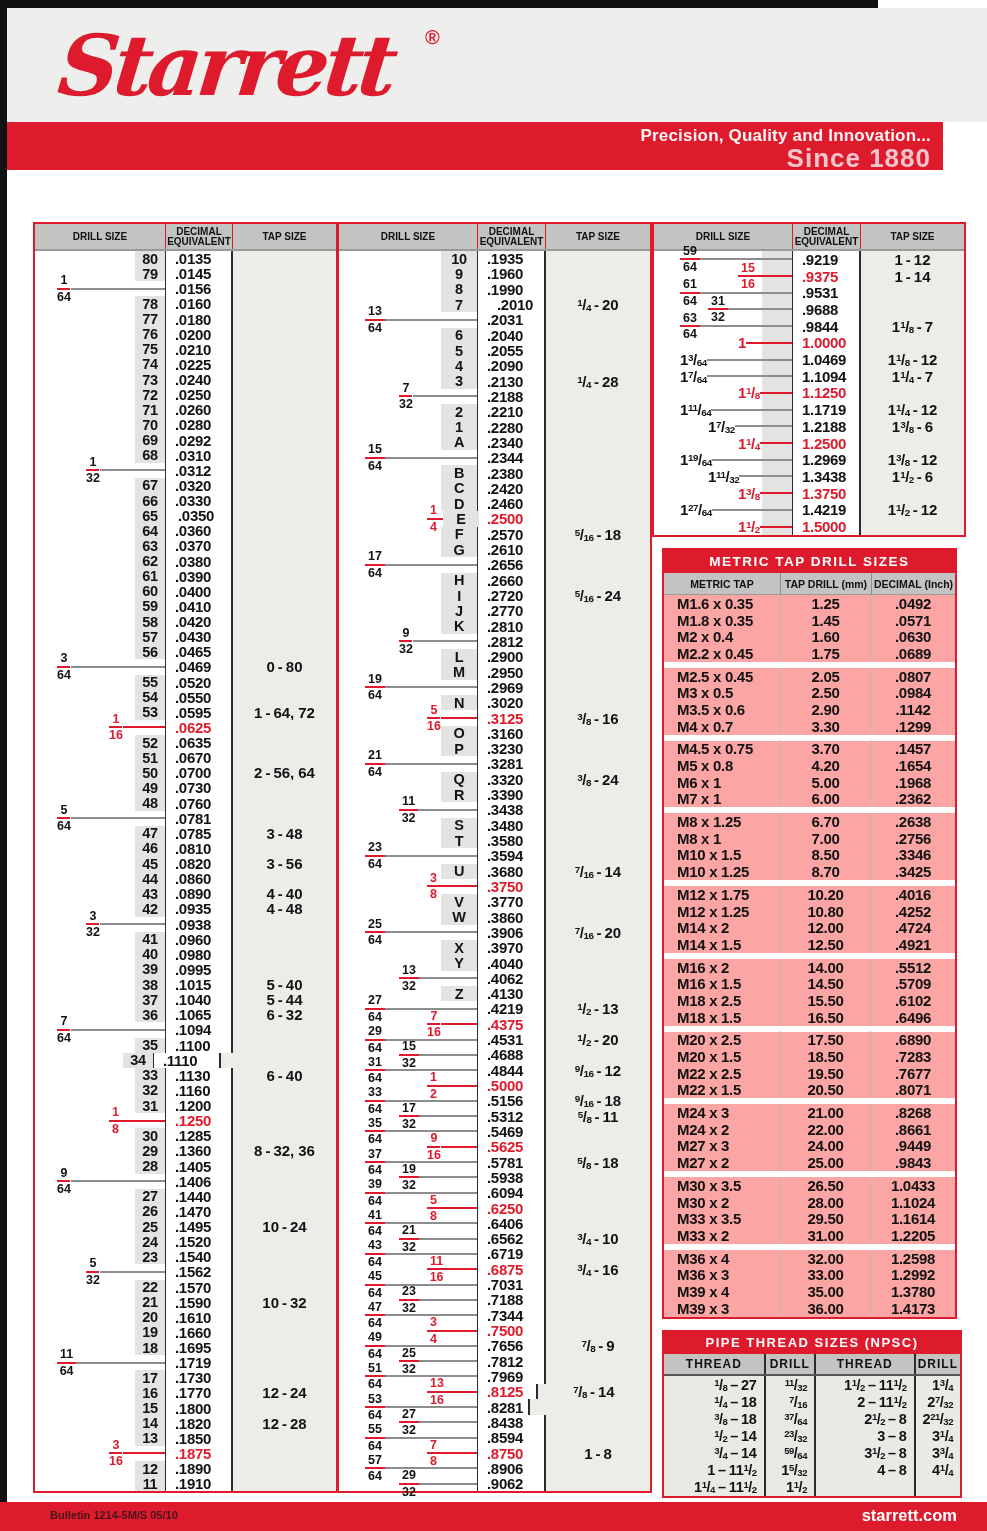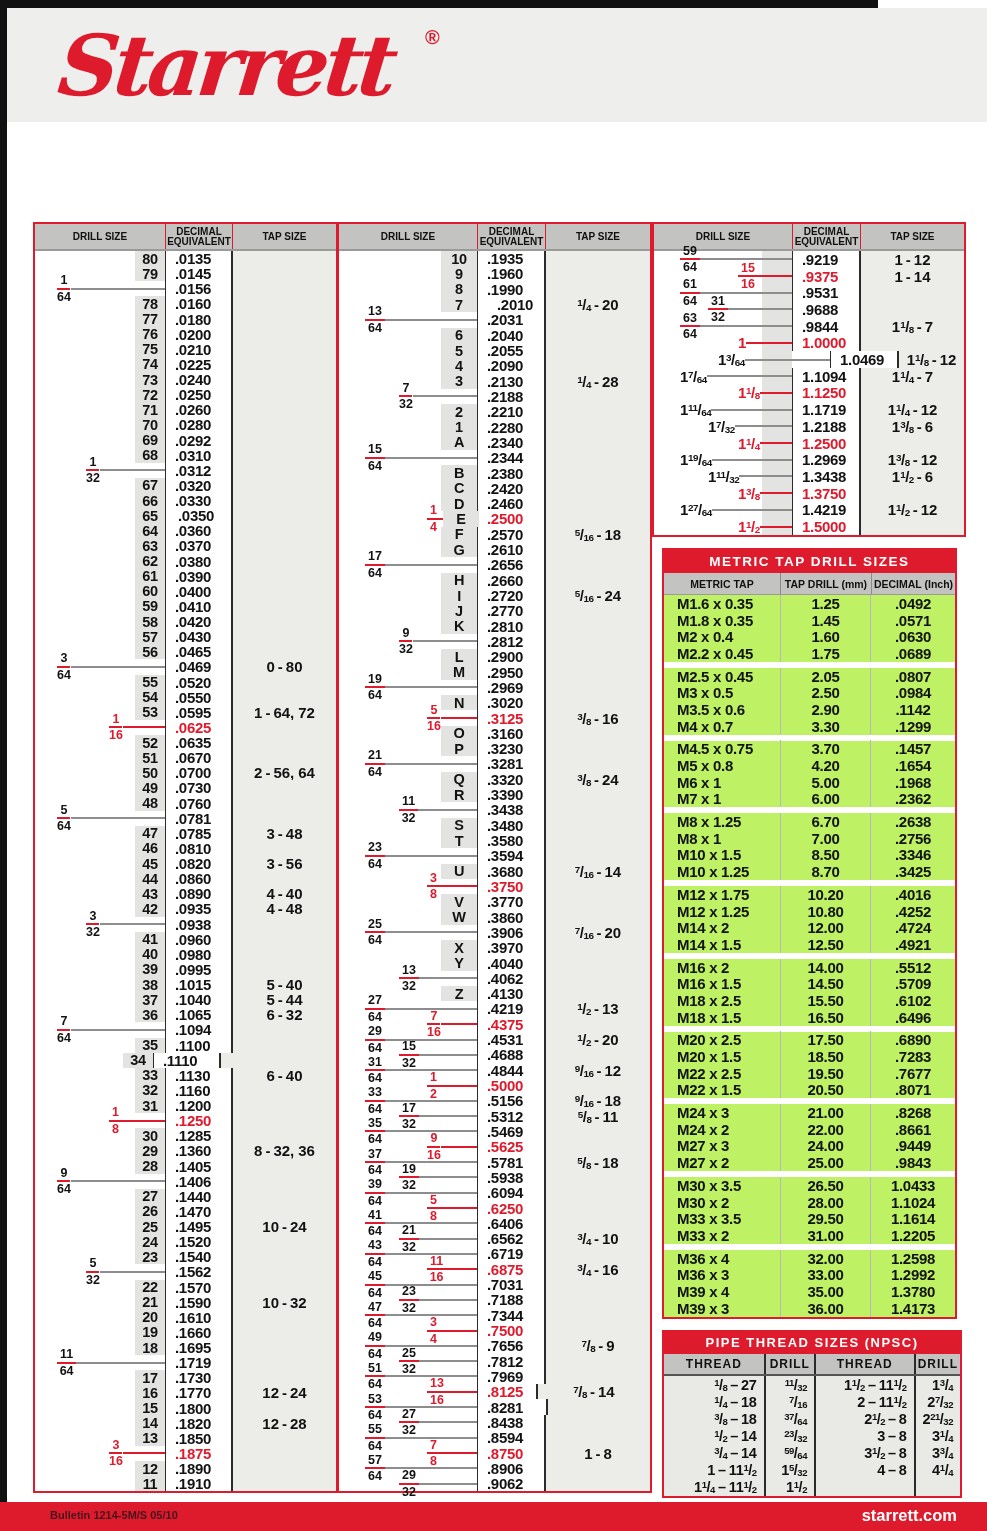--- a/index.html
+++ b/index.html
@@ -52,21 +52,21 @@
   .dash{margin:0 3px;}
   .pt+.pt{margin-left:4px;}
   
   #metric{position:absolute;left:662px;top:548px;width:295px;border:2px solid #de1b2d;background:#fff;box-sizing:border-box;}
   .rtitle{background:#de1b2d;color:#fff;font-size:13.5px;font-weight:bold;text-align:center;
     height:23px;line-height:23px;letter-spacing:1.5px;}
   .mhead{display:flex;height:21px;background:#c3c3c1;border-bottom:1px solid #9a9a98;}
   .mhead>div{display:flex;align-items:center;justify-content:center;font-size:10.5px;font-weight:bold;color:#111;}
   .mhead>div+div{border-left:1px solid #8a8a88;}
   #metric-body{padding:0;}
-  .mgroup{background:#bef264;margin-bottom:6px;}
+  .mgroup{background:#fca5a5;margin-bottom:6px;}
   .mgroup:last-child{margin-bottom:0;}
   .mrow{display:flex;height:16.7px;align-items:center;font-size:15px;font-weight:bold;color:#121212;letter-spacing:-0.3px;}
   .mc-name{width:116px;padding-left:13px;box-sizing:border-box;}
   .mc-mm{width:90px;text-align:center;border-left:1px solid #b9b9b7;box-sizing:border-box;}
   .mc-in{flex:1;text-align:center;border-left:1px solid #b9b9b7;box-sizing:border-box;}
   
   #pipe{position:absolute;left:662px;top:1330px;width:300px;border:2px solid #de1b2d;background:#fff;box-sizing:border-box;}
   .phead{display:flex;height:20px;background:#c3c3c1;border-bottom:2px solid #555;}
   .phead>div{display:flex;align-items:center;justify-content:center;font-size:12px;font-weight:bold;
     letter-spacing:1px;color:#111;box-sizing:border-box;}
@@ -87,20 +87,24 @@
 
 <div id="page">
   <div class="abs" id="strip-top"></div>
   <div class="abs" id="strip-left"></div>
 
   <div class="abs" id="logo-area">
     <div id="logo">Starrett</div>
     <div id="logo-reg">®</div>
   </div>
 
+  <div class="abs" id="red-band">
+    <div id="tagline">Precision, Quality  and Innovation...</div>
+    <div id="since">Since 1880</div>
+  </div>
 
 
   <div class="group" id="g1" style="left:33px;width:301px;">
     <div class="ghead">
       <div style="width:130px">DRILL SIZE</div>
       <div style="width:66px">
         <span><span>DECIMAL</span><br><span>EQUIVALENT</span></span>
         </div>
       <div style="flex:1">TAP SIZE</div>
     </div>
@@ -1723,21 +1727,21 @@
         </div>
         <div class="trow">
           <div class="ab" style="width: 138px;">
             <span class="ind" style="width: 26px;"></span>
             <span class="sf">
               <span class="sfn">53</span>
               <span class="sfd">64</span>
             </span>
             <span class="ln"></span>
           </div>
-          <div class="dec" style="width: 69px;">.8281</div>
+          <div class="dec" style="width: 51px;">.8281</div>
           <div class="tapc"></div>
         </div>
         <div class="trow">
           <div class="ab" style="width: 138px;">
             <span class="ind" style="width: 60px;"></span>
             <span class="sf">
               <span class="sfn">27</span>
               <span class="sfd">32</span>
             </span>
             <span class="ln"></span>
@@ -1885,21 +1889,21 @@
         </div>
         <div class="trow" style="position: relative; z-index: 1;">
           <div class="ab" style="width: 138px;">
             <span class="ind" style="width: 84px;"></span>
             <span class="mfr red"><span class="pt">1</span></span>
             <span class="ln redln"></span>
           </div>
           <div class="dec red" style="width: 67px;">1.0000</div>
           <div class="tapc"></div>
         </div>
-        <div class="trow" style="position: relative; z-index: 1; margin-left: 38px;">
+        <div class="trow" style="position: relative; z-index: 1;">
           <div class="ab" style="width: 138px;">
             <span class="ind" style="width: 26px;"></span>
             <span class="mfr"><span class="pt">1</span><span class="ifr"><sup>3</sup>/<sub>64</sub></span></span>
             <span class="ln"></span>
           </div>
           <div class="dec" style="width: 67px;">1.0469</div>
           <div class="tapc">
             <span class="pt">1</span>
             <span class="ifr"><sup>1</sup>/<sub>8</sub></span>
             <span class="dash">-</span>

